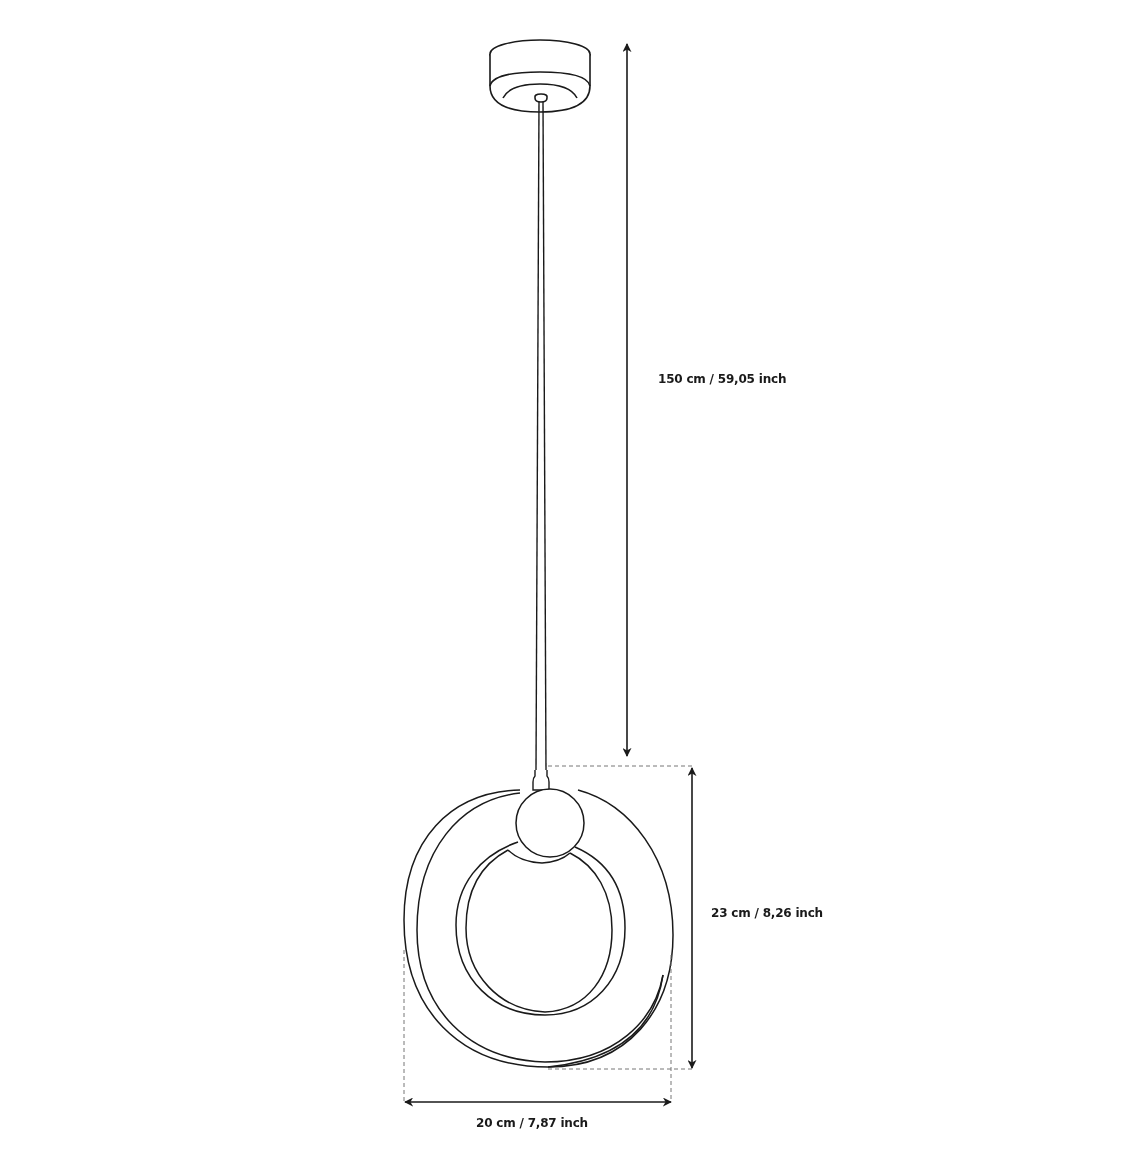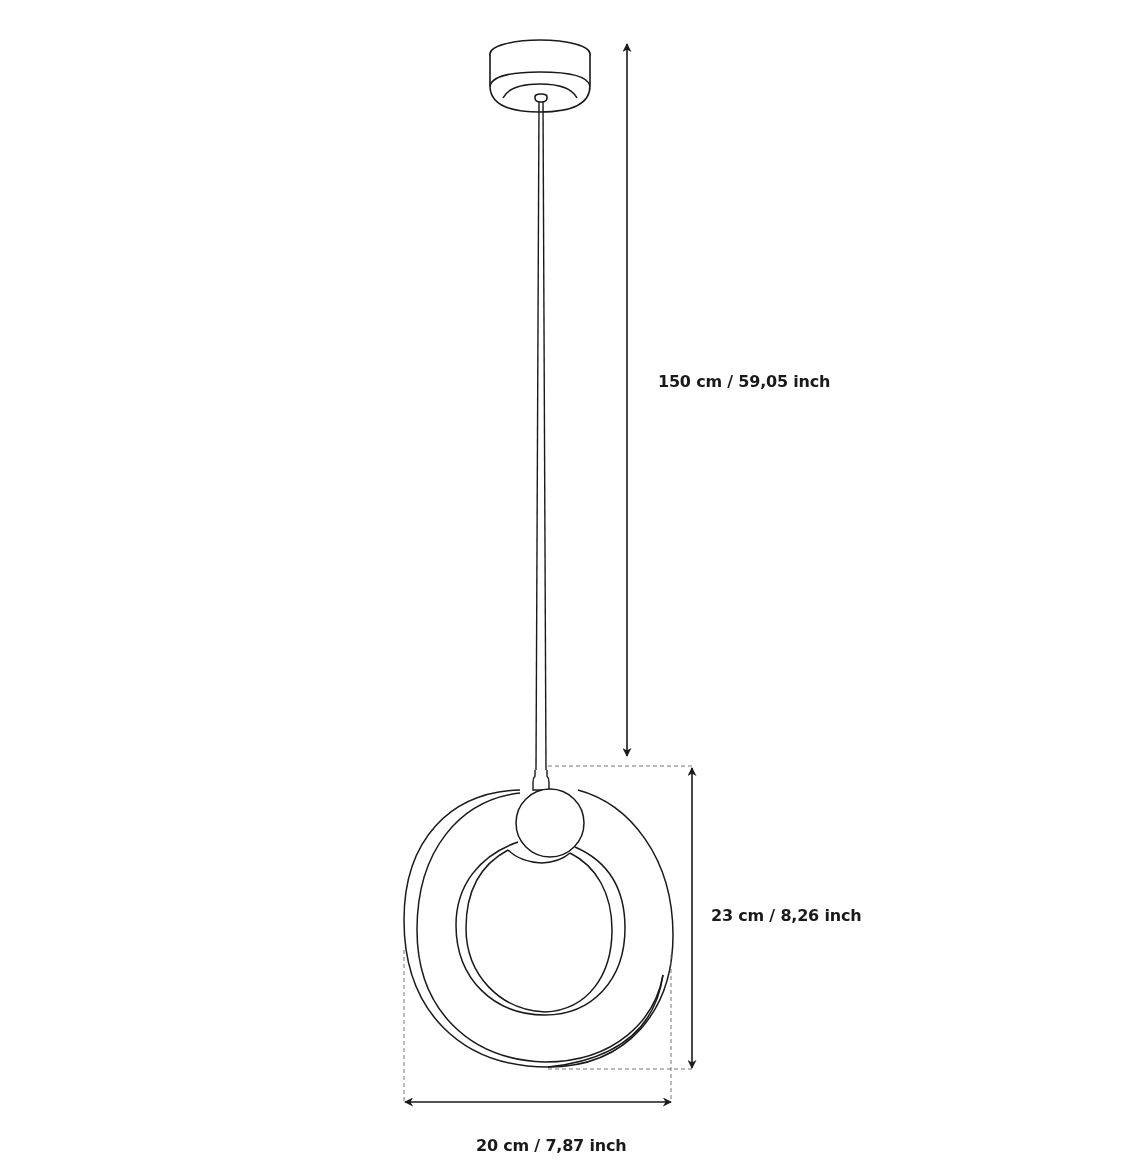--- a/index.html
+++ b/index.html
@@ -2,28 +2,28 @@
 <html><head>
 <meta charset="utf-8">
 <style>
   html, body { margin: 0; padding: 0; background: #ffffff; }
   body { width: 1125px; height: 1175px; position: relative; overflow: hidden; }
   #diagram { position: absolute; left: 0; top: 0; }
   .dim-label {
     position: absolute;
     font-family: "DejaVu Sans", sans-serif;
     font-weight: bold;
-    font-size: 16px;
+    font-size: 12px;
     color: #1a1a1a;
     white-space: nowrap;
     letter-spacing: -0.2px;
   }
   #label-height-total { left: 658px; top: 372px; }
   #label-height-shade { left: 711px; top: 906px; }
-  #label-width-shade  { left: 476px; top: 1116px; margin-top: 20px; }
+  #label-width-shade  { left: 476px; top: 1116px; }
 </style>
 </head>
 <body>
 
 <svg id="diagram" width="1125" height="1175" viewBox="0 0 1125 1175" xmlns="http://www.w3.org/2000/svg">
   <defs>
     <marker id="arrow" viewBox="0 0 10 10" refX="9" refY="5" markerWidth="9" markerHeight="9" orient="auto-start-reverse" markerUnits="userSpaceOnUse">
       <path d="M0,0 L10,5 L0,10 L3,5 Z" fill="#1a1a1a"></path>
     </marker>
   </defs>

